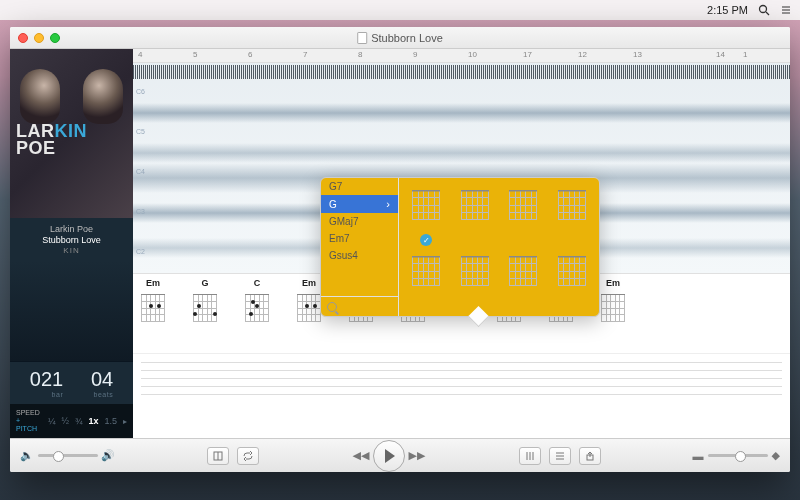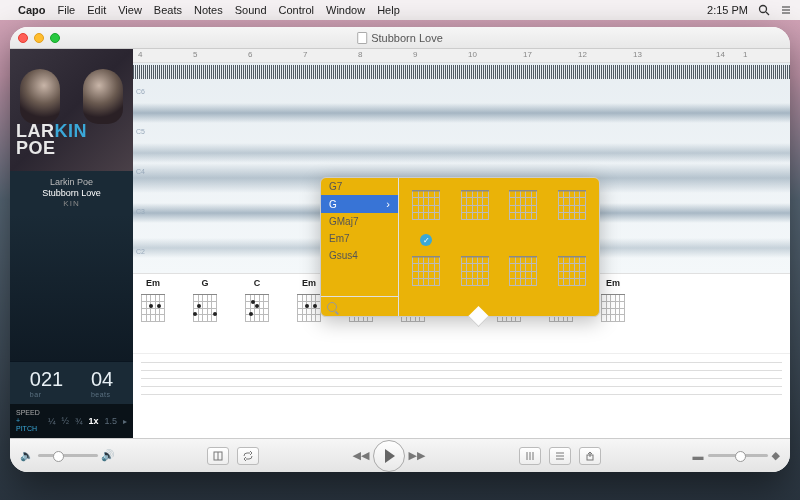--- a/index.html
+++ b/index.html
@@ -8,44 +8,44 @@
 
 .menubar { height:20px; background:rgba(248,248,248,0.92); display:flex; align-items:center; padding:0 8px; font-size:11px; color:#222; }
 .menubar .apple { font-size:13px; margin-right:10px; }
 .menubar .menus { display:flex; gap:12px; }
 .menubar .menus span:first-child { font-weight:600; }
 .menubar .spacer { flex:1; }
 .menubar .right { display:flex; align-items:center; gap:10px; }
 .menubar .right .ico { width:12px; height:12px; display:inline-block; }
 
 
-.window { position:absolute; top:27px; left:10px; width:780px; height:445px; background:#fdfdfd; border-radius:18px; box-shadow:0 15px 40px rgba(0,0,0,0.5); overflow:hidden; display:flex; flex-direction:column; }
+.window { position:absolute; top:27px; left:10px; width:780px; height:445px; background:#fdfdfd; border-radius:2px; box-shadow:0 15px 40px rgba(0,0,0,0.5); overflow:hidden; display:flex; flex-direction:column; }
 .titlebar { height:22px; background:linear-gradient(#f6f6f6,#e8e8e8); border-bottom:1px solid #ccc; display:flex; align-items:center; padding:0 8px; position:relative; }
 .traffic { display:flex; gap:6px; }
 .traffic span { width:10px; height:10px; border-radius:50%; display:block; }
 .tl-close{background:#ff5f57;border:1px solid #e33e32;} .tl-min{background:#ffbd2e;border:1px solid #e09e1a;} .tl-max{background:#28c940;border:1px solid #17a52b;}
 .titlebar .title { position:absolute; left:50%; transform:translateX(-50%); font-size:11px; color:#555; display:flex; align-items:center; gap:4px;}
 .titlebar .title .doc-ico{width:10px;height:12px;border:1px solid #aaa;border-radius:1px;background:#fff;display:inline-block;}
 
 .body { flex:1; display:flex; min-height:0; }
 
 
 .sidebar { width:123px; background:#1a2a36; color:#e8e8e8; display:flex; flex-direction:column; }
-.album { height:122px; position:relative; background:linear-gradient(135deg,#3a3540 0%,#2a2530 50%,#4a4048 100%); }
+.album { height:169px; position:relative; background:linear-gradient(135deg,#3a3540 0%,#2a2530 50%,#4a4048 100%); }
 .album::before{content:"";position:absolute;left:10px;top:20px;width:40px;height:55px;background:radial-gradient(circle at 60% 30%,#c8b5a8 0%,#6a5a50 40%,#2a2025 70%);border-radius:20px 20px 15px 15px;}
 .album::after{content:"";position:absolute;right:10px;top:20px;width:40px;height:55px;background:radial-gradient(circle at 40% 30%,#c8b5a8 0%,#6a5a50 40%,#2a2025 70%);border-radius:20px 20px 15px 15px;}
 .album .txt{position:absolute;left:6px;top:74px;font-size:18px;font-weight:700;line-height:17px;letter-spacing:0.5px;}
 .album .txt .k{color:#3aa8d8;}
 .meta{text-align:center;padding:6px 4px;font-size:9px;}
 .meta .artist{color:#bbb;}
 .meta .song{color:#fff;font-weight:500;margin-top:1px;}
 .meta .alb{color:#888;font-size:8px;letter-spacing:1px;margin-top:1px;}
 .sidebar .gap{flex:1;background:linear-gradient(180deg,#1a2a36 0%,#0f1a24 100%);position:relative;overflow:hidden;}
 .counters{display:flex;justify-content:space-around;padding:6px 6px;border-top:1px solid #0a1520;}
-.counter{text-align:left;}
+.counter{text-align:right;}
 .counter .num{font-size:20px;font-weight:200;color:#e8f0f5;}
 .counter .lab{font-size:7px;color:#5a7080;letter-spacing:0.5px;}
 .speed{background:#0a1218;padding:5px 6px;display:flex;align-items:center;gap:6px;}
 .speed .tag{font-size:7px;color:#aaa;line-height:8px;}
 .speed .tag .p{color:#3aa8d8;}
 .speed .opts{display:flex;gap:6px;font-size:9px;color:#5a6a78;}
 .speed .opts .sel{color:#fff;font-weight:700;}
 .speed .arrow{color:#5a6a78;font-size:8px;}
 
 
@@ -99,32 +99,20 @@
 .zoom{display:flex;align-items:center;gap:4px;}
 .zoom .track{width:60px;height:3px;background:#bbb;border-radius:2px;position:relative;}
 .zoom .track::after{content:"";position:absolute;left:45%;top:-3px;width:9px;height:9px;background:#fff;border:1px solid #999;border-radius:50%;}
 .flex{flex:1;}
 </style>
 </head>
 <body>
 
 <div class="menubar">
   <span class="apple"></span>
-  <div class="menus">
-    <span>Capo</span>
-    <span>File</span>
-    <span>Edit</span>
-    <span>View</span>
-    <span>Beats</span>
-    <span>Notes</span>
-    <span>Sound</span>
-    <span>Control</span>
-    <span>Window</span>
-    <span>Help</span>
-  </div>
   <div class="spacer"></div>
   <div class="right">
     <span>2:15 PM</span>
     <span class="ico"><svg viewBox="0 0 12 12">
           <circle cx="5" cy="5" r="3.5" fill="none" stroke="#333" stroke-width="1.3"></circle>
           <line x1="8" y1="8" x2="11" y2="11" stroke="#333" stroke-width="1.3"></line>
         </svg></span>
     <span class="ico"><svg viewBox="0 0 12 12">
           <line x1="2" y1="3" x2="10" y2="3" stroke="#333"></line>
           <line x1="2" y1="6" x2="10" y2="6" stroke="#333"></line>

